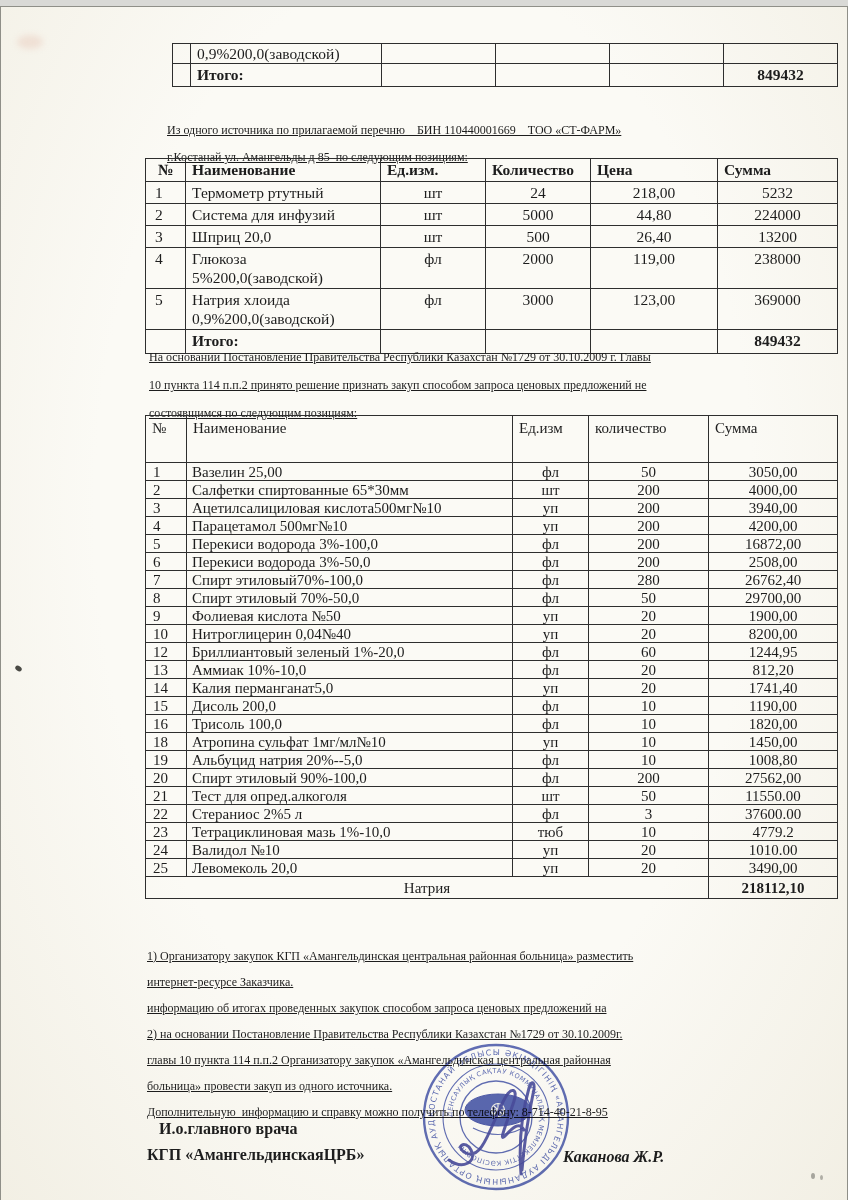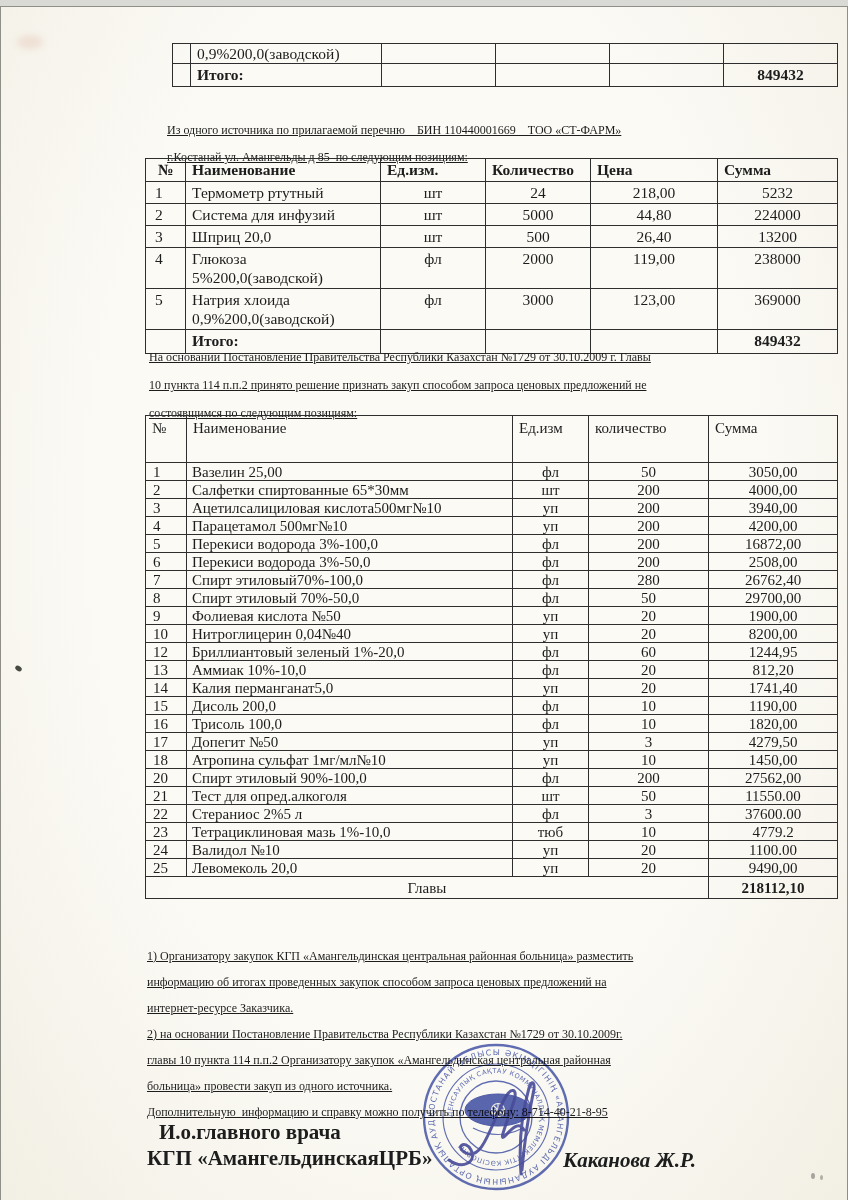--- a/index.html
+++ b/index.html
@@ -37,21 +37,21 @@
   .t2 td.n { padding-left:7px; }
   .t2 tfoot td { height:21px; }
 
   .para { position:absolute; font-size:12px;text-decoration:underline; }
   .pline { white-space:pre-wrap; }
   .intro   { left:166px; top:110px; width:660px; line-height:27px; }
   .para2   { left:148px; top:336px; width:690px; line-height:28px; }
   .footer1 { left:146px; top:936px; width:690px; line-height:26px; }
   .footer2 { left:146px; top:1014px; width:690px; line-height:26px; }
 
-  .sig { position:absolute; font-size:21px; font-weight:bold; white-space:pre; }
+  .sig { position:absolute; font-size:16px; font-weight:bold; white-space:pre; }
   .sig1 { left:158px; top:1113px; }
   .sig2 { left:146px; top:1139px; }
   .sig3 { left:562px; top:1141px;font-style:italic; }
 
   .stamp { position:absolute; left:420px; top:1035px; mix-blend-mode:multiply; opacity:.92; }
   .stamp text { font-family:"DejaVu Sans",sans-serif; }
 
   .speck { position:absolute; background:#4a4a45; border-radius:50%; }
   .speck.s1 { left:14px;  top:659px;  width:7px; height:5px; transform:rotate(35deg); }
   .speck.s2 { left:810px; top:1166px; width:4px; height:6px; opacity:.45; }
@@ -320,36 +320,36 @@
   </tr>
 
   <tr>
     <td class="n">16</td>
     <td>Трисоль 100,0</td>
     <td class="c">фл</td>
     <td class="c">10</td>
     <td class="c">1820,00</td>
   </tr>
 
-  <tr>
-    <td class="n">17</td>
-    <td>Допегит №50</td>
-    <td class="c">уп</td>
-    <td class="c">3</td>
-    <td class="c">4279,50</td>
-  </tr>
 
   <tr>
     <td class="n">18</td>
     <td>Атропина сульфат 1мг/мл№10</td>
     <td class="c">уп</td>
     <td class="c">10</td>
     <td class="c">1450,00</td>
   </tr>
 
+  <tr>
+    <td class="n">19</td>
+    <td>Альбуцид натрия 20%--5,0</td>
+    <td class="c">фл</td>
+    <td class="c">10</td>
+    <td class="c">1008,80</td>
+  </tr>
 
   <tr>
     <td class="n">20</td>
     <td>Спирт этиловый 90%-100,0</td>
     <td class="c">фл</td>
     <td class="c">200</td>
     <td class="c">27562,00</td>
   </tr>
 
   <tr>
@@ -374,45 +374,45 @@
     <td class="c">тюб</td>
     <td class="c">10</td>
     <td class="c">4779.2</td>
   </tr>
 
   <tr>
     <td class="n">24</td>
     <td>Валидол №10</td>
     <td class="c">уп</td>
     <td class="c">20</td>
-    <td class="c">1100.00</td>
+    <td class="c">1010.00</td>
   </tr>
 
   <tr>
     <td class="n">25</td>
     <td>Левомеколь  20,0</td>
     <td class="c">уп</td>
     <td class="c">20</td>
-    <td class="c">9490,00</td>
+    <td class="c">3490,00</td>
   </tr>
 </tbody>
     <tfoot>
       <tr>
-        <td colspan="4" class="c">Главы</td>
+        <td colspan="4" class="c">Натрия</td>
         <td class="c b">218112,10</td>
       </tr>
     </tfoot>
   </table>
 
   <div class="para footer1">
   <div class="pline">1) Организатору закупок КГП «Амангельдинская центральная районная больница» разместить</div>
 
+  <div class="pline">интернет-ресурсе Заказчика.</div>
+
   <div class="pline">информацию об итогах проведенных закупок способом запроса ценовых предложений на</div>
-
-  <div class="pline">интернет-ресурсе Заказчика.</div>
 </div>
   <div class="para footer2">
   <div class="pline">2) на основании Постановление Правительства Республики Казахстан №1729 от 30.10.2009г.</div>
 
   <div class="pline">главы 10 пункта 114 п.п.2 Организатору закупок «Амангельдинская центральная районная</div>
 
   <div class="pline">больница» провести закуп из одного источника.</div>
 
   <div class="pline">Дополнительную  информацию и справку можно получить по телефону: 8-714-40-21-8-95</div>
 </div>

